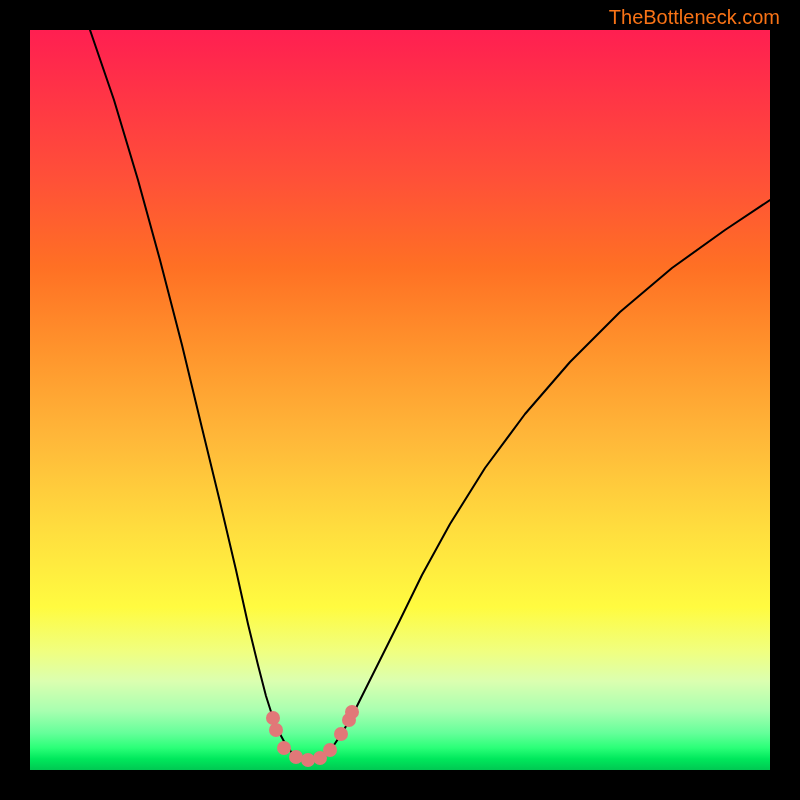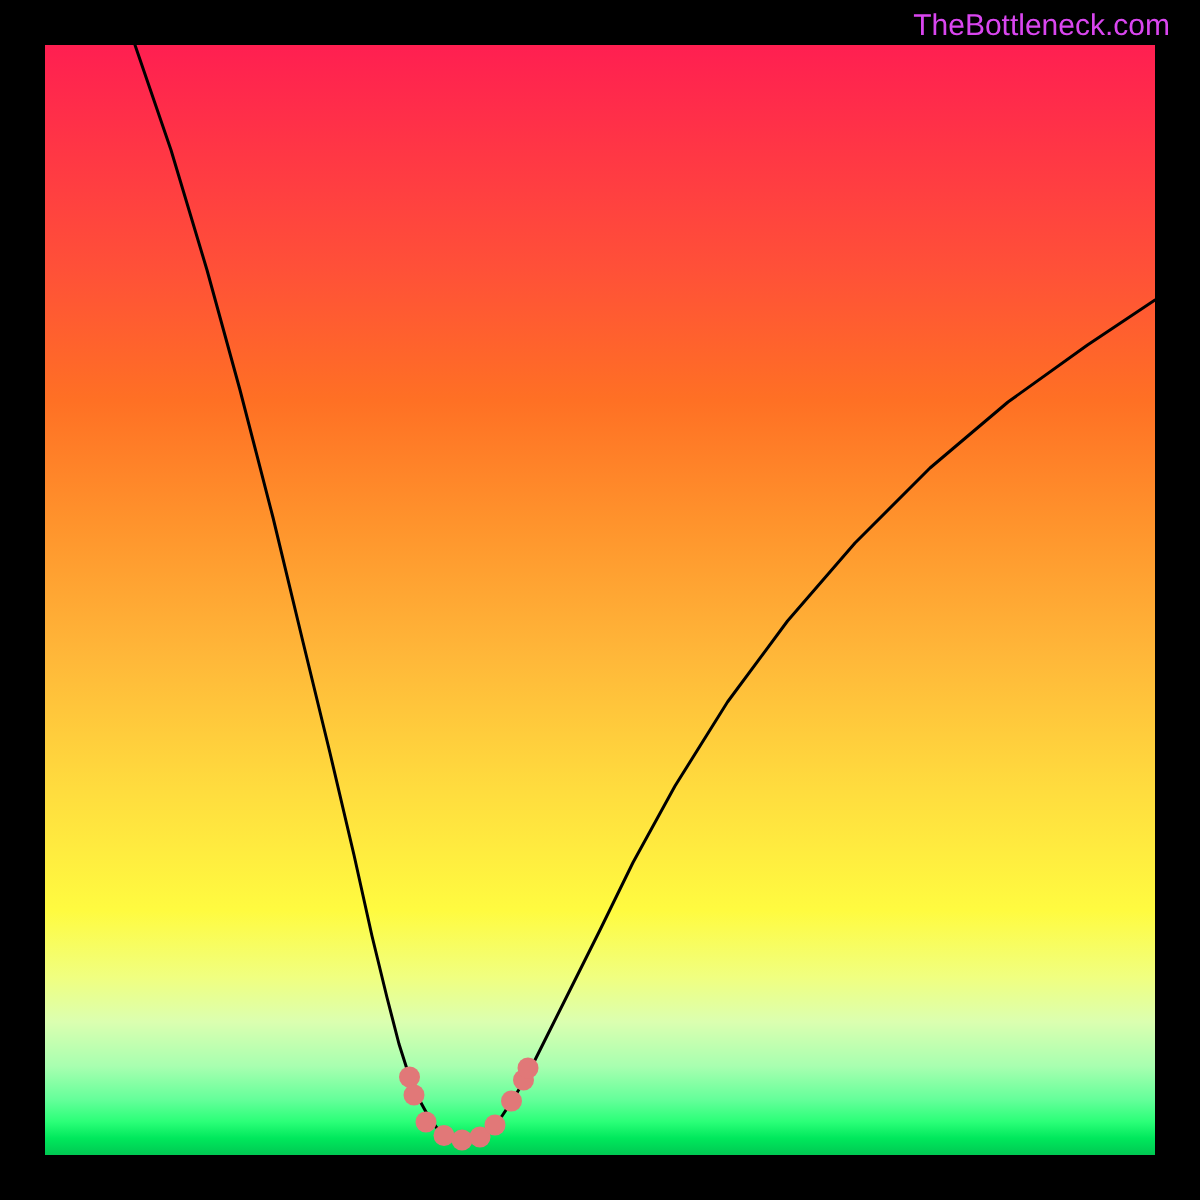--- a/index.html
+++ b/index.html
@@ -63,21 +63,21 @@
     stroke: #000;
     stroke-width: 2;
     stroke-linecap: round;
     stroke-linejoin: round;
   }
   .marker {
     fill: #e17878;
   }
   .watermark {
     position: absolute;
-    color: #d946ef;
+    color: #f97316;
     font-size: 20px;
     font-weight: 400;
     white-space: nowrap;
   }
 </style>
 </head>
 <body>
 
 <div class="frame">
   <div class="plot-area">

